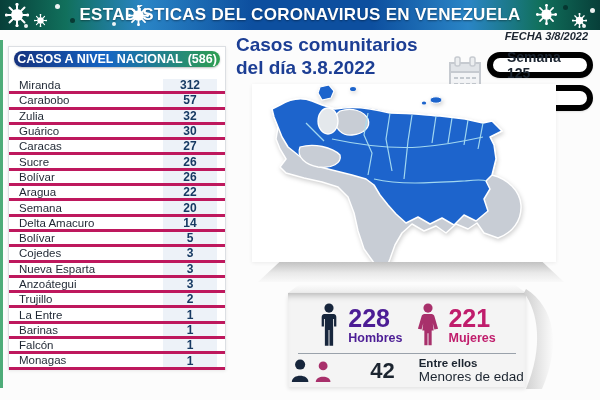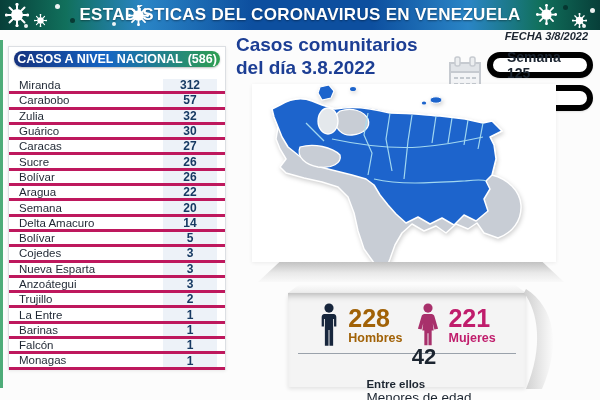--- a/index.html
+++ b/index.html
@@ -100,26 +100,26 @@
     box-shadow:inset 0 7px 7px -5px rgba(0,0,0,.28), 0 2px 4px rgba(0,0,0,.10);
   }
   .curl { position:absolute; left:524px; top:289px; width:42px; height:102px; }
 
   .stats-row1 { position:absolute; left:0; top:7px; width:100%; height:50px;
     display:flex; align-items:center; justify-content:center; gap:14px; }
   .stat-group { display:flex; align-items:center; gap:8px; }
   .stat-col { display:flex; flex-direction:column; line-height:1.05; }
   .stat-value { font-size:25px; font-weight:800; }
   .stat-label { font-size:12.5px; font-weight:600; }
-  .navy { color:#a16207; } .magenta { color:#c01d6c; }
+  .navy { color:#4c1d95; } .magenta { color:#c01d6c; }
 
   .stats-divider { position:absolute; left:10px; right:10px; top:60px; height:1px; background:#9aa2ab; }
 
-  .stats-row2 { position:absolute; left:12px; top:64px; width:100%; height:28px;
-    display:flex; align-items:center; justify-content:center; gap:8px;flex-direction:column; }
+  .stats-row2 { position:absolute; left:0; top:64px; width:100%; height:28px;
+    display:flex; align-items:center; justify-content:center; gap:24px; }
   .minors-value { font-size:22px; font-weight:800; color:#1c2530; margin-left:10px; }
   .minors-col { line-height:1.1; color:#1c2530; }
   .minors-l1 { font-size:11.5px; font-weight:bold; }
   .minors-l2 { font-size:13.5px; }
 </style>
 </head>
 <body>
 
 <svg width="0" height="0" style="position:absolute">
   <defs>

